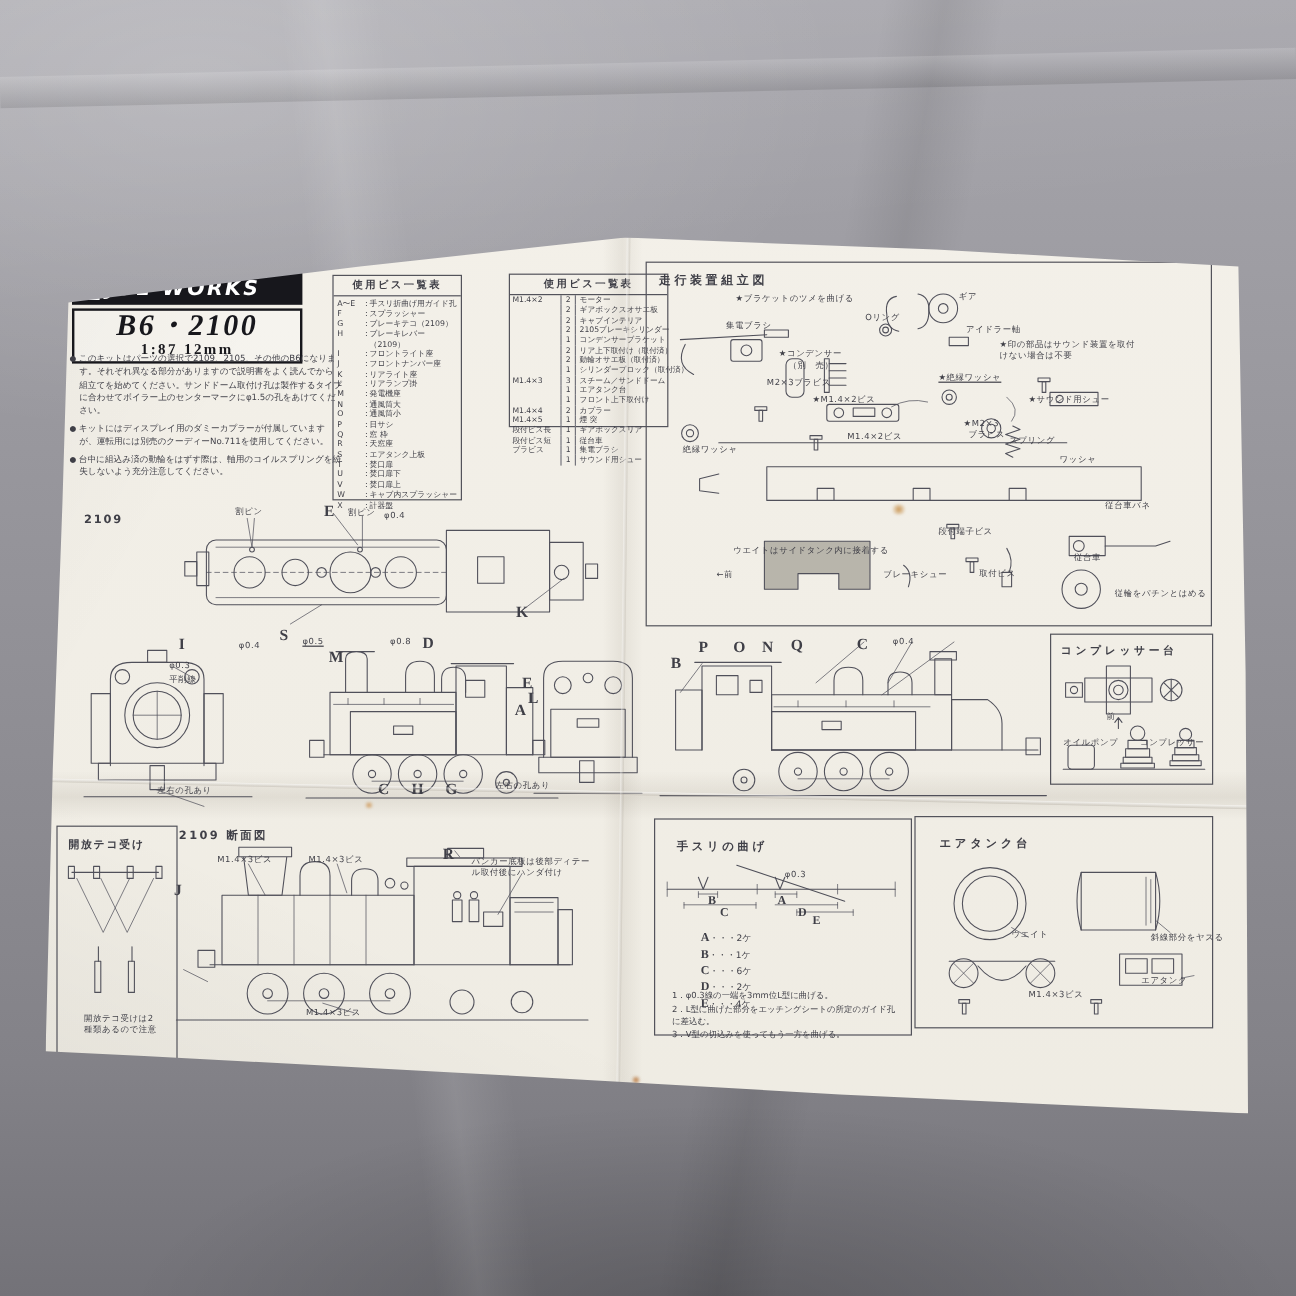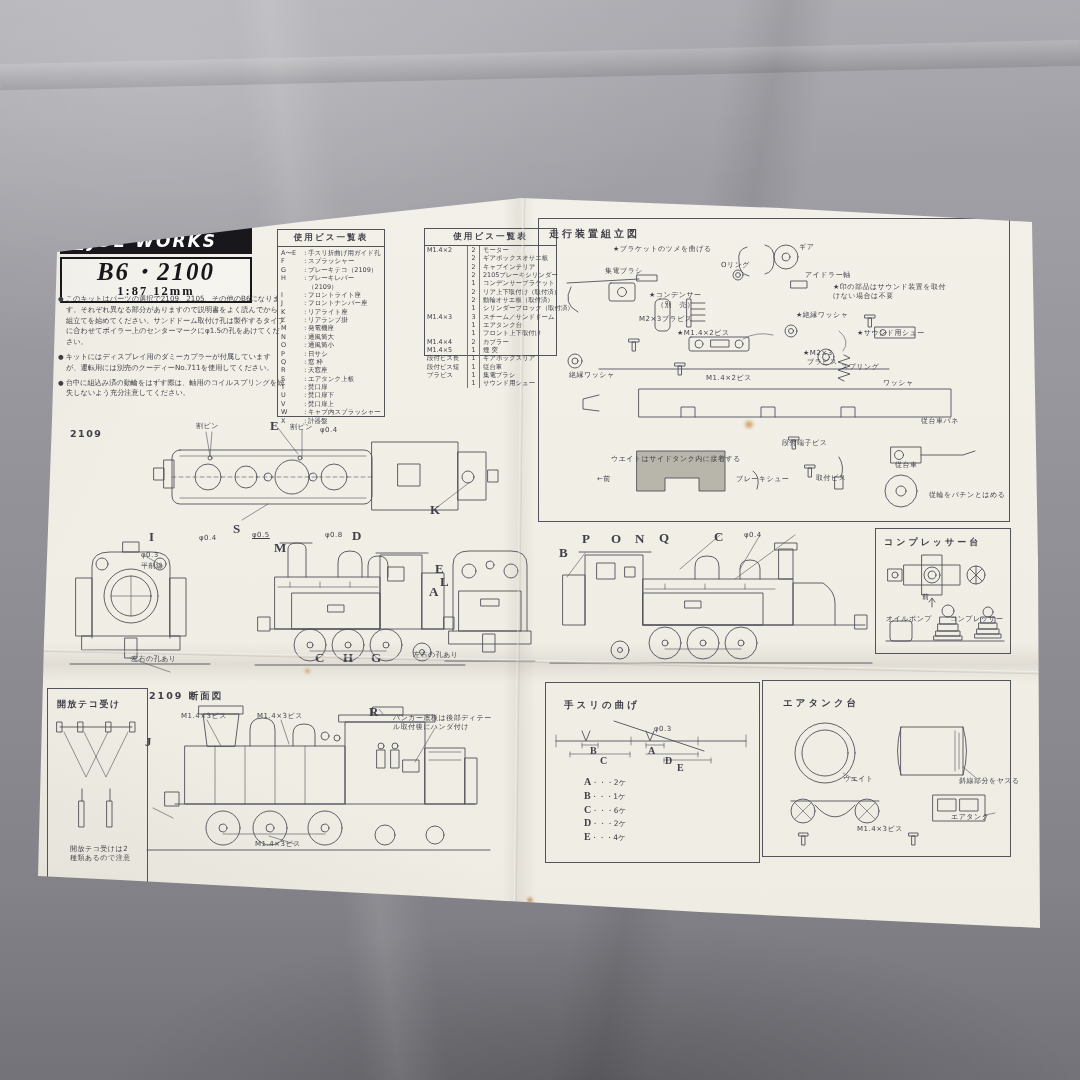--- a/index.html
+++ b/index.html
@@ -369,28 +369,28 @@
       <div id="assembly-labels">
           <span class="dlabel" style="left: 74px; top: 26px;">★ブラケットのツメを曲げる</span>
           <span class="dlabel" style="left: 260px; top: 24px;">ギア</span>
           <span class="dlabel" style="left: 182px; top: 42px;">Oリング</span>
           <span class="dlabel" style="left: 266px; top: 52px;">アイドラー軸</span>
           <span class="dlabel" style="left: 66px; top: 48px;">集電ブラシ</span>
           <span class="dlabel wrap" style="width: 116px; left: 294px; top: 64px;">★印の部品はサウンド装置を取付けない場合は不要</span>
           <span class="dlabel" style="left: 110px; top: 72px;">★コンデンサー</span>
           <span class="dlabel" style="left: 118px; top: 82px;">（別　売）</span>
           <span class="dlabel" style="left: 72px; top: 96px; padding-left: 28px;">M2×3ブラビス</span>
-          <span class="dlabel" style="left: 257px; top: 92px;">★絶縁ワッシャ</span>
+          <span class="dlabel" style="left: 243px; top: 92px; text-decoration: underline;">★絶縁ワッシャ</span>
           <span class="dlabel" style="left: 138px; top: 110px;">★M1.4×2ビス</span>
           <span class="dlabel" style="left: 318px; top: 110px;">★サウンド用シュー</span>
           <span class="dlabel" style="left: 264px; top: 130px;">★M2×3</span>
           <span class="dlabel" style="left: 268px; top: 139px;">ブラビス</span>
           <span class="dlabel" style="left: 302px; top: 144px;">スプリング</span>
           <span class="dlabel" style="left: 30px; top: 152px;">絶縁ワッシャ</span>
-          <span class="dlabel" style="left: 155px; top: 155px; padding-left: 12px;">M1.4×2ビス</span>
+          <span class="dlabel" style="left: 155px; top: 141px; padding-left: 12px;">M1.4×2ビス</span>
           <span class="dlabel" style="left: 344px; top: 160px;">ワッシャ</span>
           <span class="dlabel" style="left: 382px; top: 198px;">従台車バネ</span>
           <span class="dlabel" style="left: 243px; top: 220px;">段付端子ビス</span>
           <span class="dlabel" style="left: 72px; top: 236px;">ウエイトはサイドタンク内に接着する</span>
           <span class="dlabel" style="left: 58px; top: 256px;">←前</span>
           <span class="dlabel" style="left: 197px; top: 256px;">ブレーキシュー</span>
           <span class="dlabel" style="left: 277px; top: 255px;">取付ビス</span>
           <span class="dlabel" style="left: 356px; top: 242px;">従台車</span>
           <span class="dlabel" style="left: 362px; top: 272px; margin-left: 28px;">従輪をパチンとはめる</span>
         </div>
@@ -684,20 +684,25 @@
           <span class="dlabel letter-sm" style="left: 119px; top: 72px;">D</span>
           <span class="dlabel letter-sm" style="left: 131px; top: 79px;">E</span>
         </div>
       <div class="hr-counts" id="hr-counts">
           <div class="hr-count"><span class="letter-sm">A</span><span>・・・</span><span>2ケ</span></div>
           <div class="hr-count"><span class="letter-sm">B</span><span>・・・</span><span>1ケ</span></div>
           <div class="hr-count"><span class="letter-sm">C</span><span>・・・</span><span>6ケ</span></div>
           <div class="hr-count"><span class="letter-sm">D</span><span>・・・</span><span>2ケ</span></div>
           <div class="hr-count"><span class="letter-sm">E</span><span>・・・</span><span>4ケ</span></div>
         </div>
+      <div class="hr-steps" id="hr-steps">
+          <div class="hr-step">1．φ0.3線の一端を3mm位L型に曲げる。</div>
+          <div class="hr-step">2．L型に曲げた部分をエッチングシートの所定のガイド孔に差込む。</div>
+          <div class="hr-step">3．V型の切込みを使ってもう一方を曲げる。</div>
+        </div>
     </div>
 
     <div class="panel" id="airtank" style="left:762px;top:680px;width:247px;height:175px;">
       <div class="ptitle" style="left:20px;top:16px;font-size:9.5px;">エアタンク台</div>
       <svg width="247" height="175" viewBox="0 0 247 175">
         <g class="ln">
           <circle cx="62" cy="72" r="30"></circle>
             <circle cx="62" cy="72" r="23"></circle>
           <path d="M80 92 l14 8" class="thin"></path>
           <rect x="138" y="46" width="62" height="48"></rect>

